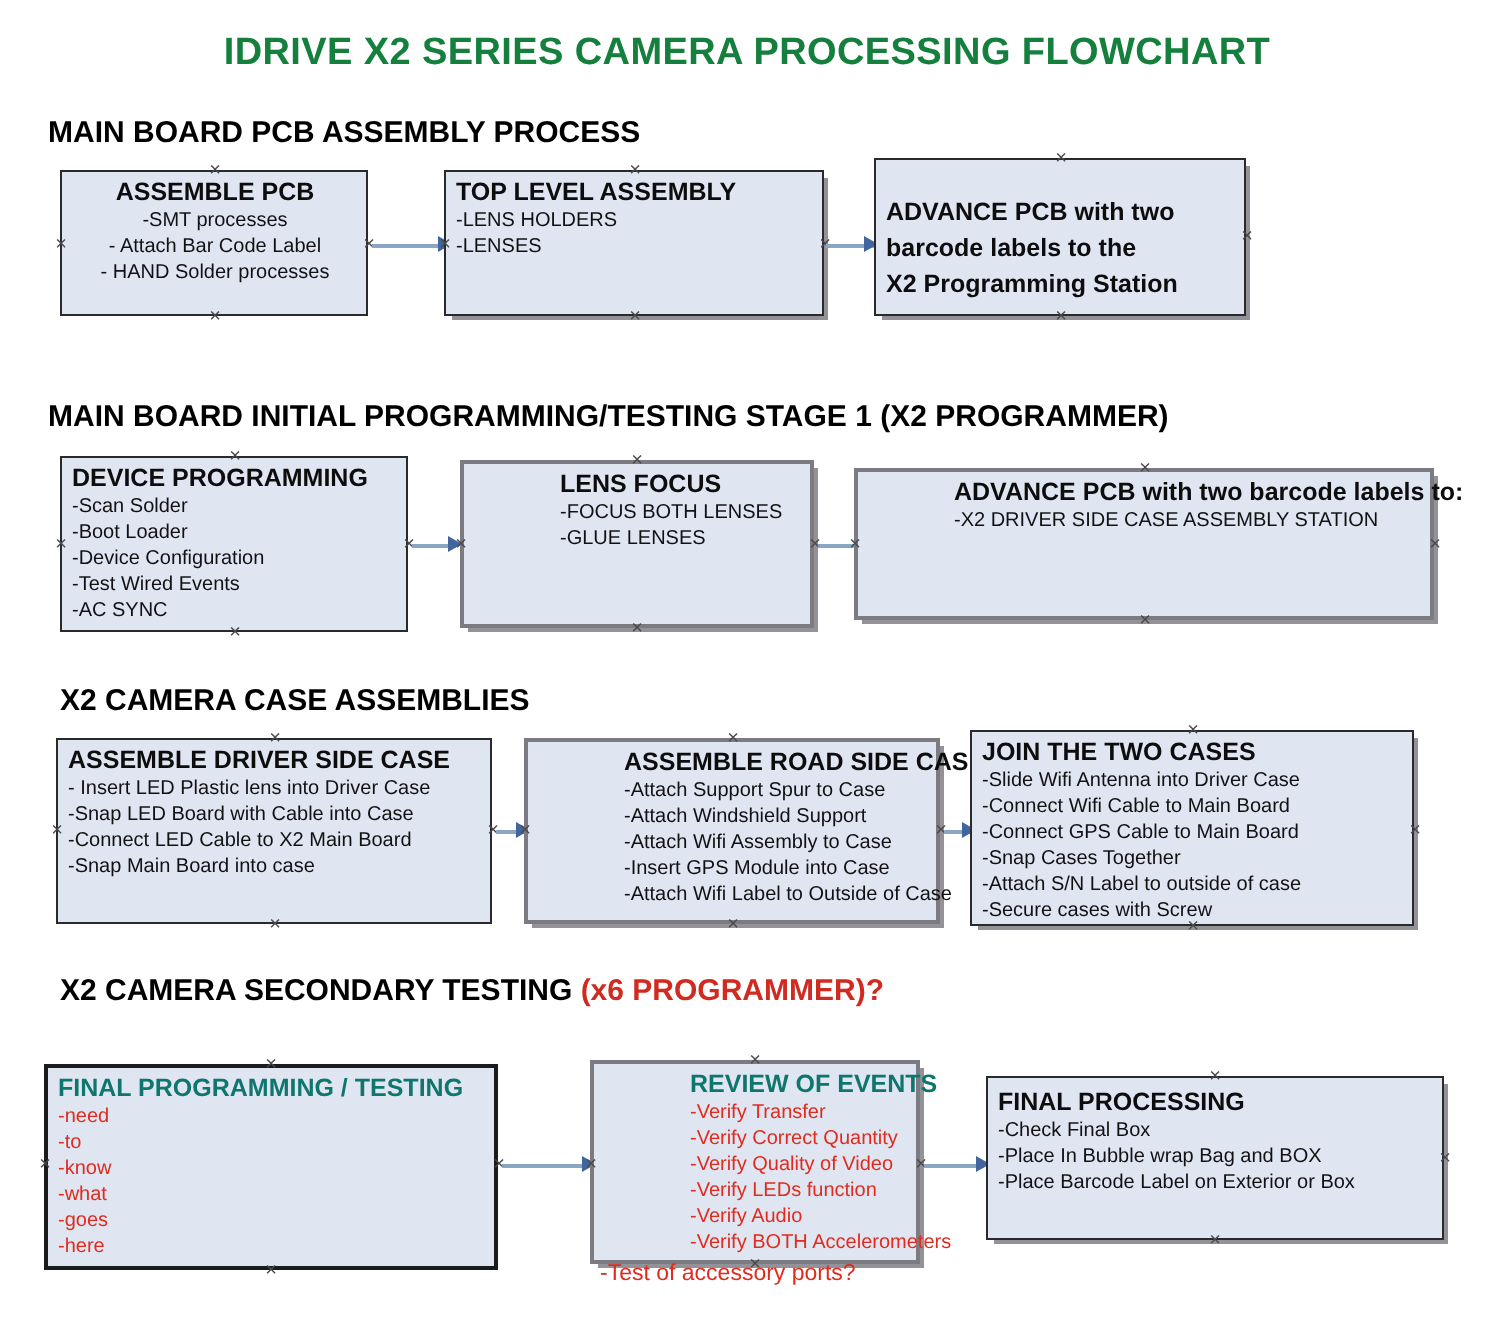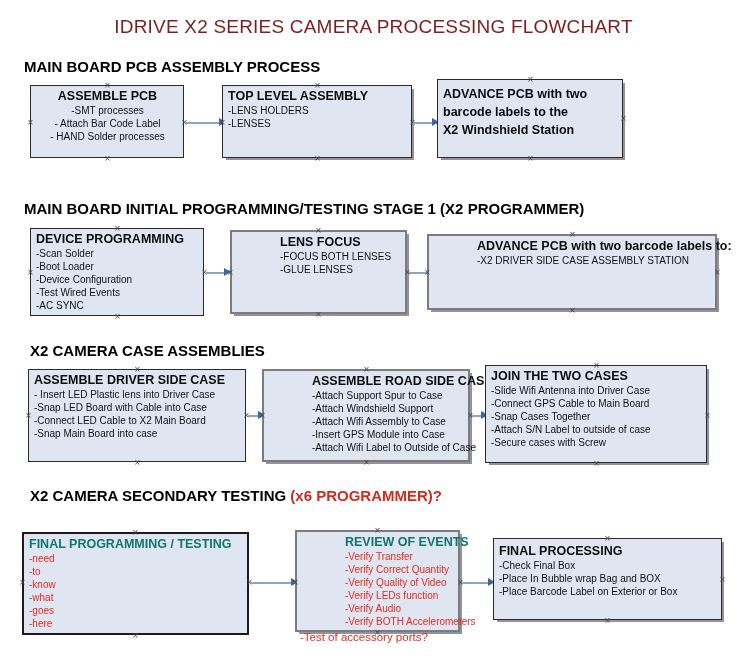--- a/index.html
+++ b/index.html
@@ -12,22 +12,22 @@
     overflow:hidden;
     -webkit-font-smoothing:antialiased;
   }
   #canvas{position:absolute;left:0;top:0;width:747px;height:662px;}
 
   .doc-title{
     position:absolute;
     left:0;top:16px;width:747px;
     text-align:center;
     font-size:19px;
-    font-weight:normal;
-    color:#7f1d1d;
+    font-weight:bold;
+    color:#15803d;
     letter-spacing:0.2px;
     white-space:nowrap;
   }
 
   .section-head{
     position:absolute;
     font-size:15px;
     font-weight:bold;
     color:#000000;
     white-space:nowrap;
@@ -141,25 +141,25 @@
     <div class="line">-LENSES</div>
   </div>
   <div class="handle" style="left:313px;top:81px;"></div>
   <div class="handle" style="left:218px;top:118px;"></div>
   <div class="handle" style="left:408px;top:118px;"></div>
   <div class="handle" style="left:313px;top:154px;"></div>
 
   <div class="connector" style="left:413px;top:122px;width:24px;"></div>
   <div class="arrowhead" style="left:432px;top:118px;"></div>
 
-  <div class="node shadow" style="left:437px;top:79px;width:186px;height:79px;padding-top:6px;">
+  <div class="node shadow" style="left:437px;top:79px;width:186px;height:79px;padding-top:18px;">
     <div class="bigtitle">
         <div>ADVANCE PCB with two</div>
         <div>barcode labels to the</div>
-        <div> X2 Windshield Station</div>
+        <div> X2 Programming Station</div>
       </div>
   </div>
   <div class="handle" style="left:526px;top:75px;"></div>
   <div class="handle" style="left:619px;top:114px;"></div>
   <div class="handle" style="left:526px;top:154px;"></div>
 
   <div class="section-head" style="left:24px;top:200px;">
     <span>MAIN BOARD INITIAL PROGRAMMING/TESTING STAGE 1 (X2 PROGRAMMER)</span>
   </div>
 
@@ -232,20 +232,21 @@
   <div class="handle" style="left:258px;top:411px;"></div>
   <div class="handle" style="left:466px;top:411px;"></div>
   <div class="handle" style="left:362px;top:458px;"></div>
 
   <div class="connector" style="left:472px;top:415px;width:14px;"></div>
   <div class="arrowhead" style="left:481px;top:411px;"></div>
 
   <div class="node shadow" style="left:485px;top:365px;width:222px;height:98px;">
     <div class="title">JOIN THE TWO CASES</div>
     <div class="line">-Slide Wifi Antenna into Driver Case</div>
+    <div class="line">-Connect Wifi Cable to Main Board</div>
     <div class="line">-Connect GPS Cable to Main Board</div>
     <div class="line">-Snap Cases Together</div>
     <div class="line">-Attach S/N Label to outside of case</div>
     <div class="line">-Secure cases with Screw</div>
   </div>
   <div class="handle" style="left:592px;top:361px;"></div>
   <div class="handle" style="left:703px;top:411px;"></div>
   <div class="handle" style="left:592px;top:459px;"></div>
 
   <div class="section-head" style="left:30px;top:487px;text-align:center;">

